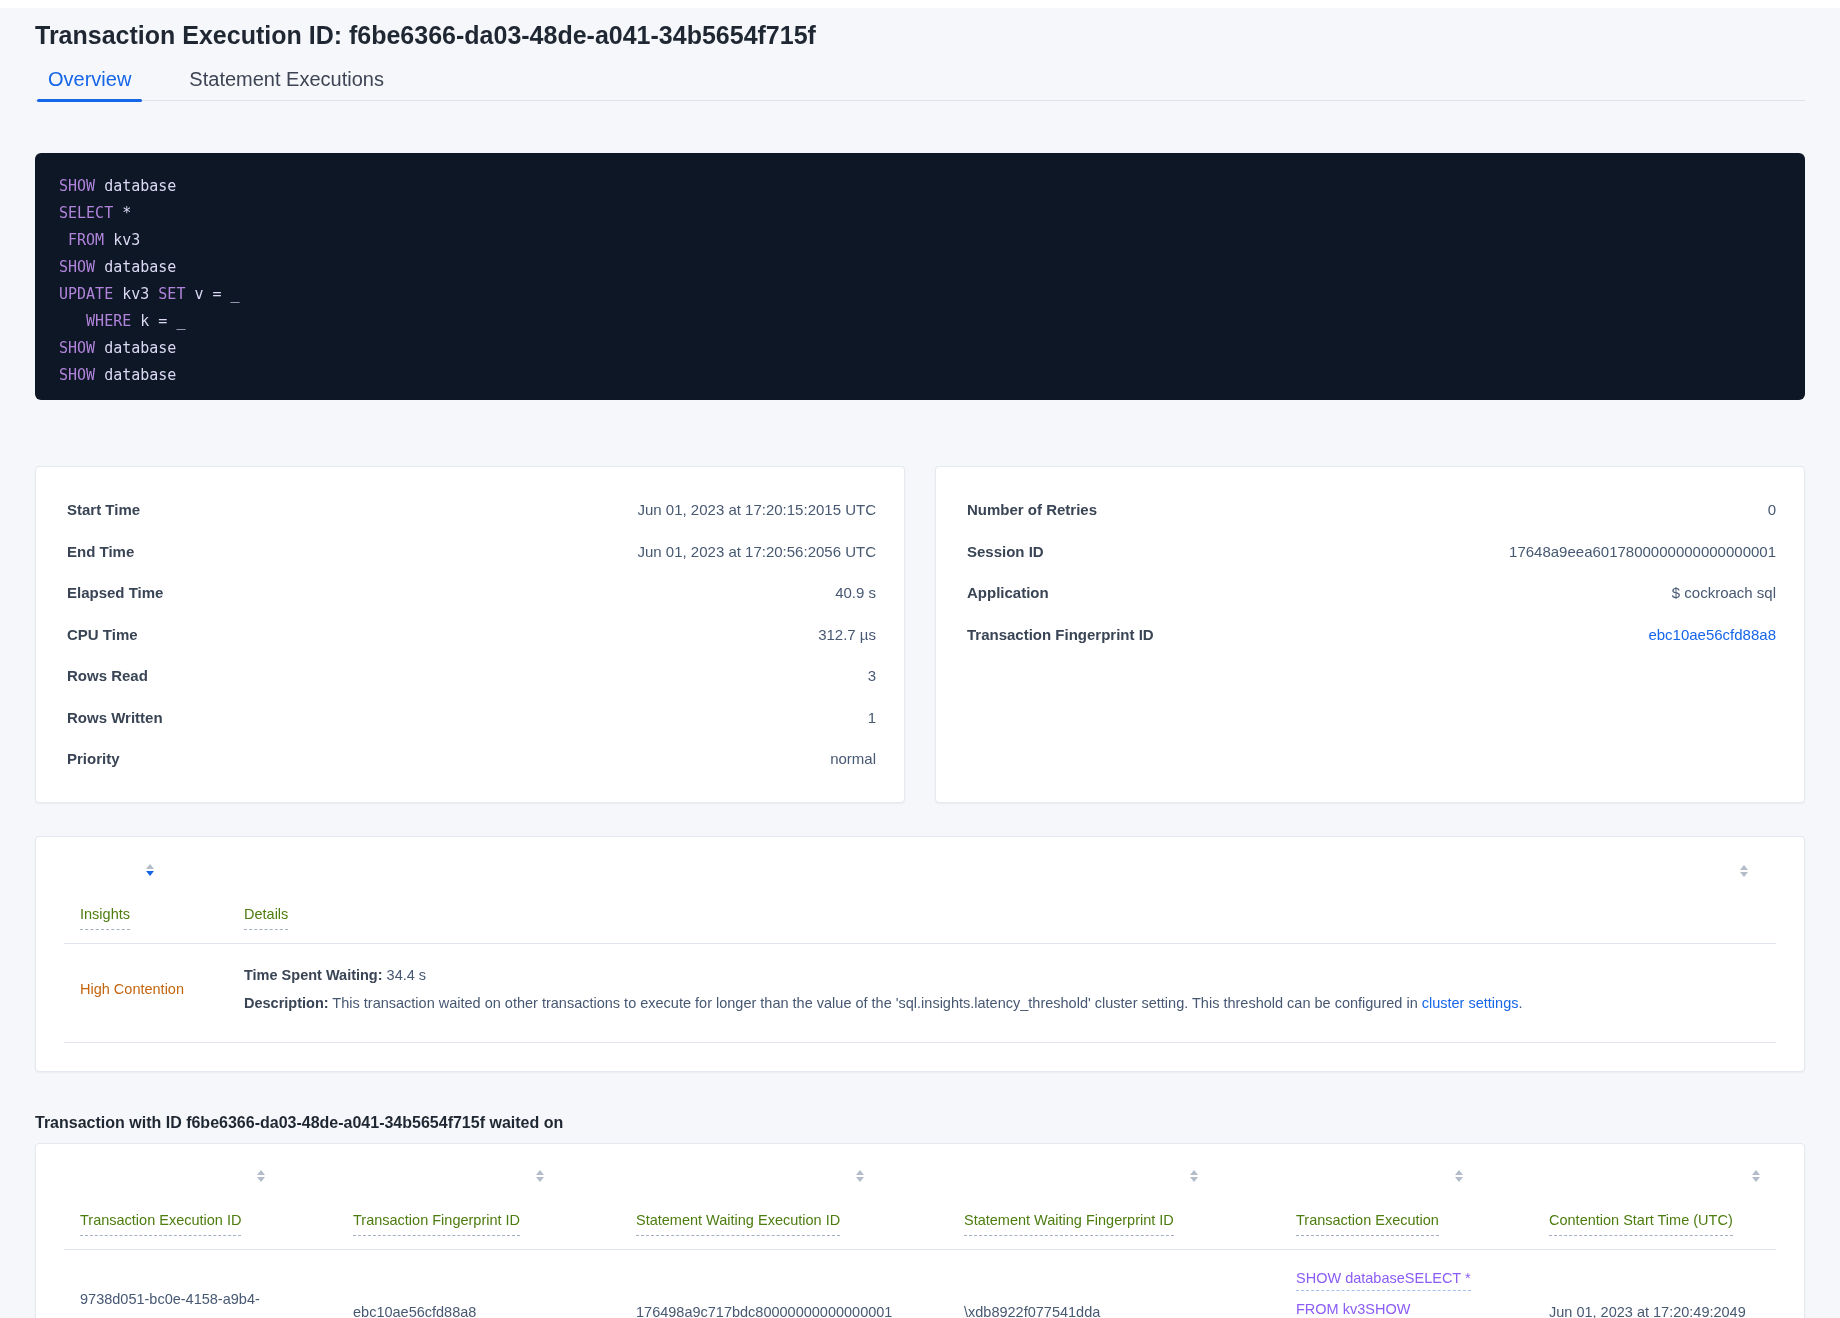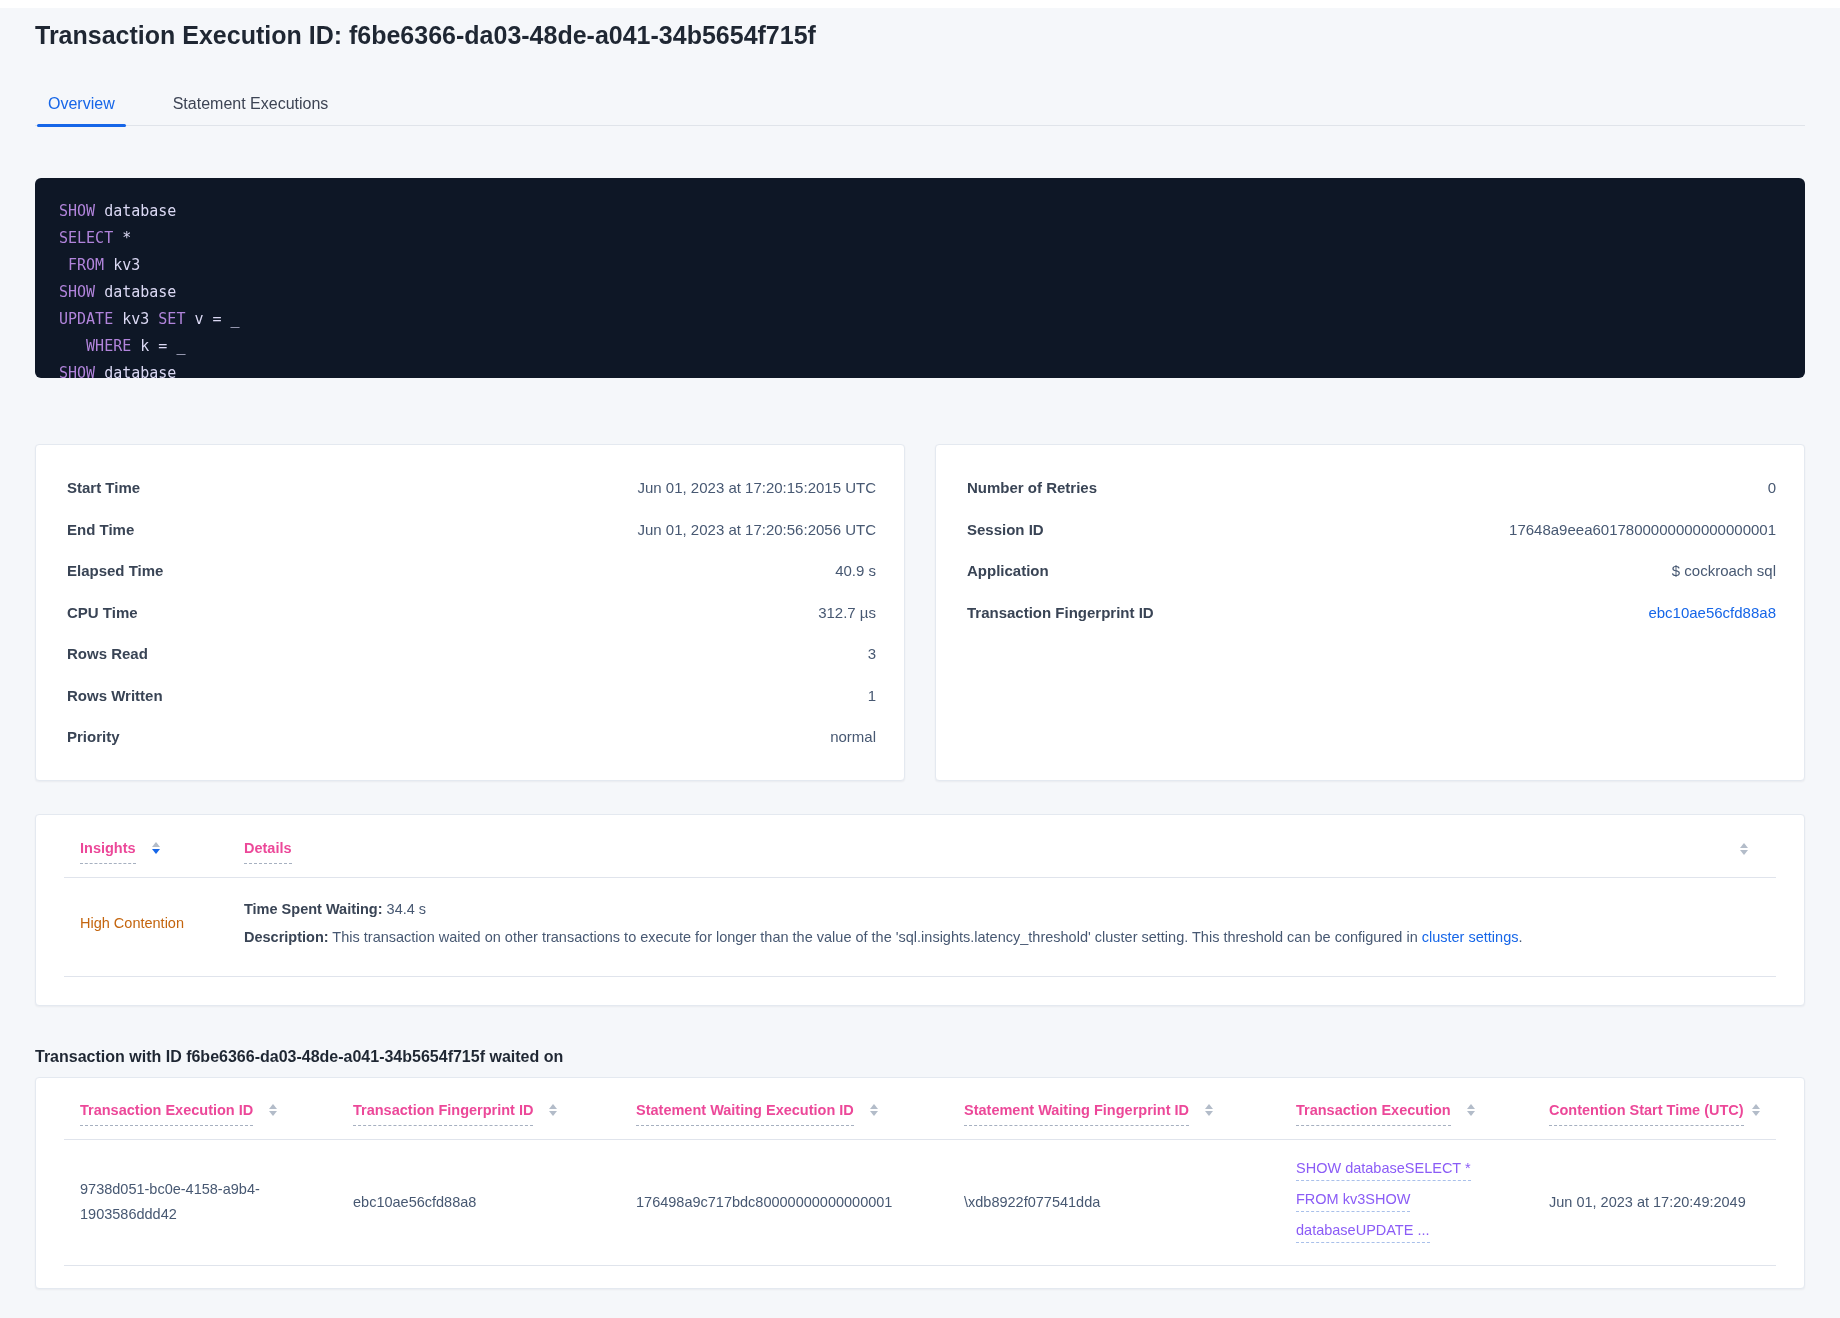--- a/index.html
+++ b/index.html
@@ -24,36 +24,35 @@
 
   
   .tabbar {
     margin-top:22px;
     display:flex; gap:58px;
     border-bottom:1px solid #e0e4ea;
     padding-left:13px;
   }
   .tab {
     position:relative;
-    font-size:16px; line-height:18px;
+    font-size:20px; line-height:18px;
     padding-bottom:12px;
     color:#3d4454;
     cursor:pointer;
-    margin-top:25px;
   }
   .tab.active { color:#1666e8; }
   .tab.active::after {
     content:""; position:absolute; left:-11px; right:-11px; bottom:-2px;
     height:3px; border-radius:2px; background:#1666e8;
   }
 
   
   .sqlbox {
     margin-top:52px;
-    height:200px;
+    height:247px;
     background:#0e1726;
     border-radius:6px;
     padding:20px 24px;
     font-family:"DejaVu Sans Mono", monospace;
     font-size:15px; line-height:27px;
     white-space:pre;
     overflow:hidden;
   }
   .sqlbox .kw { color:#b184db; }
   .sqlbox .pl { color:#dbd9f4; }
@@ -76,25 +75,26 @@
   
   .tbl-card {
     background:#ffffff;
     border:1px solid #e4e9f0;
     border-radius:4px;
     box-shadow:0 1px 2px rgba(16,24,40,.05);
     position:relative;
   }
   .divider { border-top:1px solid #e0e4ec; margin:0 28px; }
   .th-label {
-    font-size:14.5px; font-weight:700; color:#ec4899;
+    font-size:14.5px; font-weight:400; color:#4d7c0f;
     padding-bottom:7px;
     border-bottom:1px dashed #a6b0c0;
     cursor:pointer;
     display:inline-block;
+    margin-top:44px;
   }
   .sort { display:inline-flex; flex-direction:column; gap:2px; margin-left:16px; margin-top:2px; cursor:pointer; }
   .sort i { display:block; width:0; height:0; border-left:4px solid transparent; border-right:4px solid transparent; }
   .sort .up   { border-bottom:5px solid #b3bcc9; }
   .sort .down { border-top:5px solid #b3bcc9; }
   .sort.desc-active .down { border-top-color:#1666e8; }
 
   
   .insights-card { margin-top:33px; padding-bottom:28px; }
   .insights-head {

